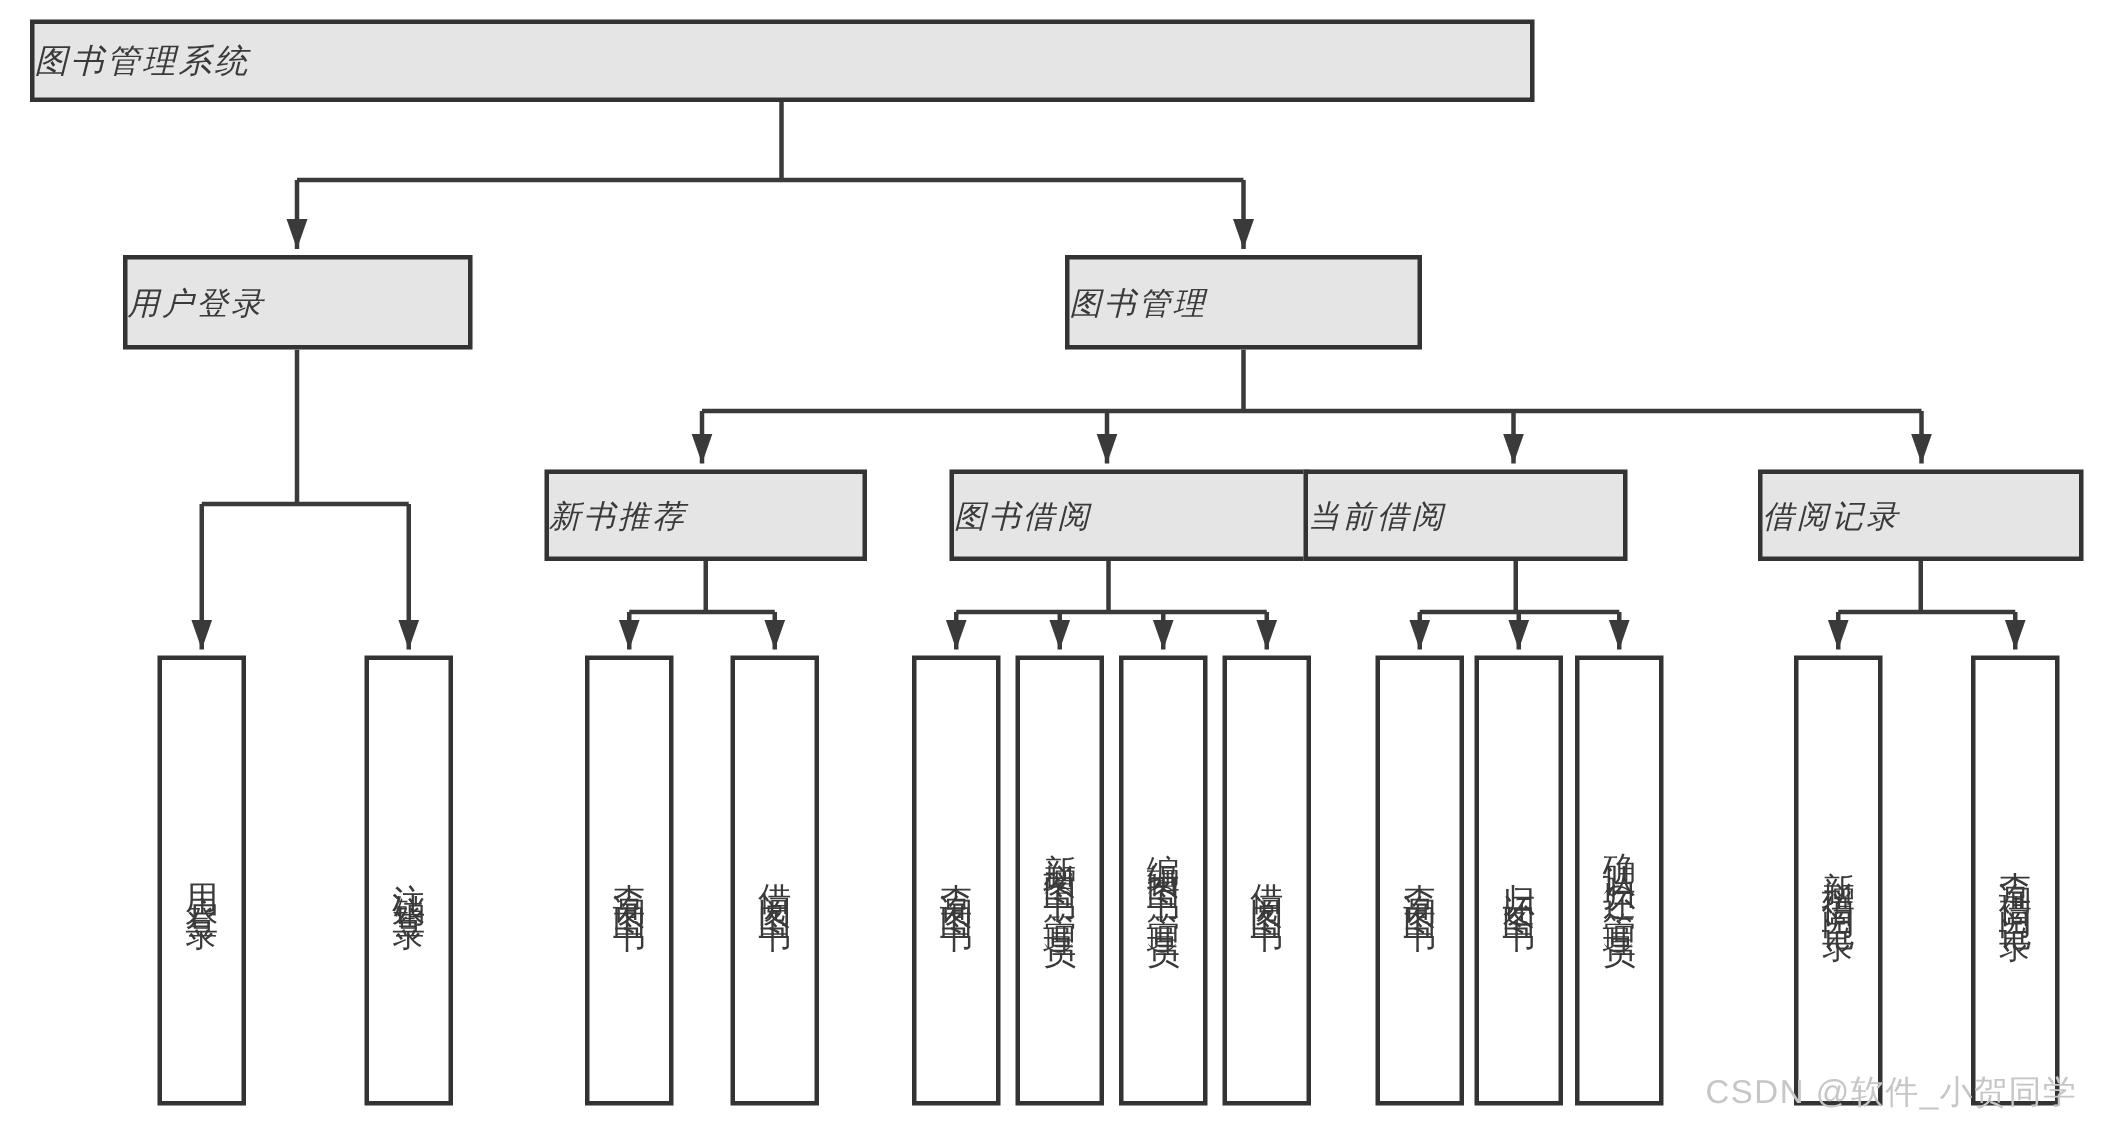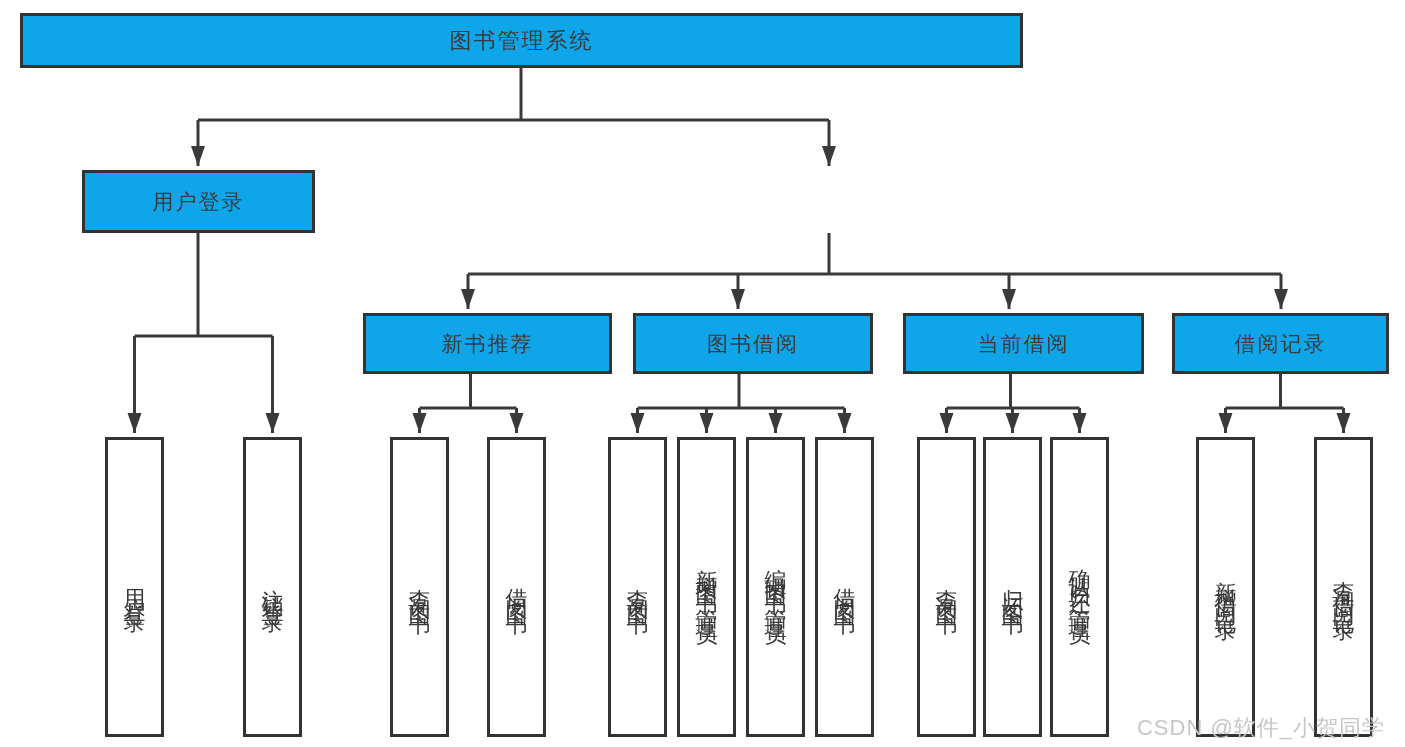--- a/index.html
+++ b/index.html
@@ -7,24 +7,24 @@
     position:relative;width:1405px;height:747px;overflow:hidden;
     background:var(--color-background,#fff);
     font-family:"Liberation Sans","DejaVu Sans",sans-serif;
     color:var(--color-text,#3a3a3a);
   }
   .connectors{position:absolute;left:0;top:0;width:1405px;height:747px;}
   .connectors .rail{fill:none;stroke:var(--color-line,#3a3a3a);stroke-width:3;}
   .connectors line{stroke:var(--color-line,#3a3a3a);stroke-width:3;}
   .connectors marker path{fill:var(--color-line,#3a3a3a);stroke:none;}
   .node{
-    position:absolute;box-sizing:border-box;background:#0ea5e9;
+    position:absolute;box-sizing:border-box;background:#e5e5e5;
     border:3px solid var(--color-border,#333);
-    display:flex;align-items:center;justify-content:center;
-    font-size:21px;letter-spacing:2px;white-space:nowrap;
+    display:flex;align-items:center;
+    font-size:21px;letter-spacing:2px;white-space:nowrap;font-style:italic;
   }
   .node.root{font-size:22px;}
   .leaf{
     position:absolute;box-sizing:border-box;background:#fff;
     border:3px solid var(--color-border,#333);
     width:59px;height:300px;top:437px;
     display:flex;align-items:center;justify-content:center;
   }
   .leaf .vtext{
     writing-mode:vertical-rl;text-orientation:upright;
@@ -82,28 +82,31 @@
     <line x1="1343.5" y1="408" x2="1343.5" y2="433" marker-end="url(#arrowhead)"></line>
   </svg>
 
   <div class="node root" style="left:20px;top:13px;width:1003px;height:55px;">
     <span>图书管理系统</span>
   </div>
 
   <div class="node" style="left:82px;top:170px;width:233px;height:63px;">
     <span>用户登录</span>
   </div>
+  <div class="node" style="left:710px;top:170px;width:238px;height:63px;">
+    <span>图书管理</span>
+  </div>
 
-  <div class="node" style="left:363px;top:313px;width:249px;height:61px;">
+  <div class="node" style="left:363px;top:313px;width:215px;height:61px;">
     <span>新书推荐</span>
   </div>
   <div class="node" style="left:633px;top:313px;width:240px;height:61px;">
     <span>图书借阅</span>
   </div>
-  <div class="node" style="left:903px;top:313px;width:241px;height:61px;">
+  <div class="node" style="left:869px;top:313px;width:216px;height:61px;">
     <span>当前借阅</span>
   </div>
   <div class="node" style="left:1172px;top:313px;width:217px;height:61px;">
     <span>借阅记录</span>
   </div>
 
   <div class="leaf" style="left:105px;">
     <span class="vtext">用户登录</span>
   </div>
   <div class="leaf" style="left:243px;">

